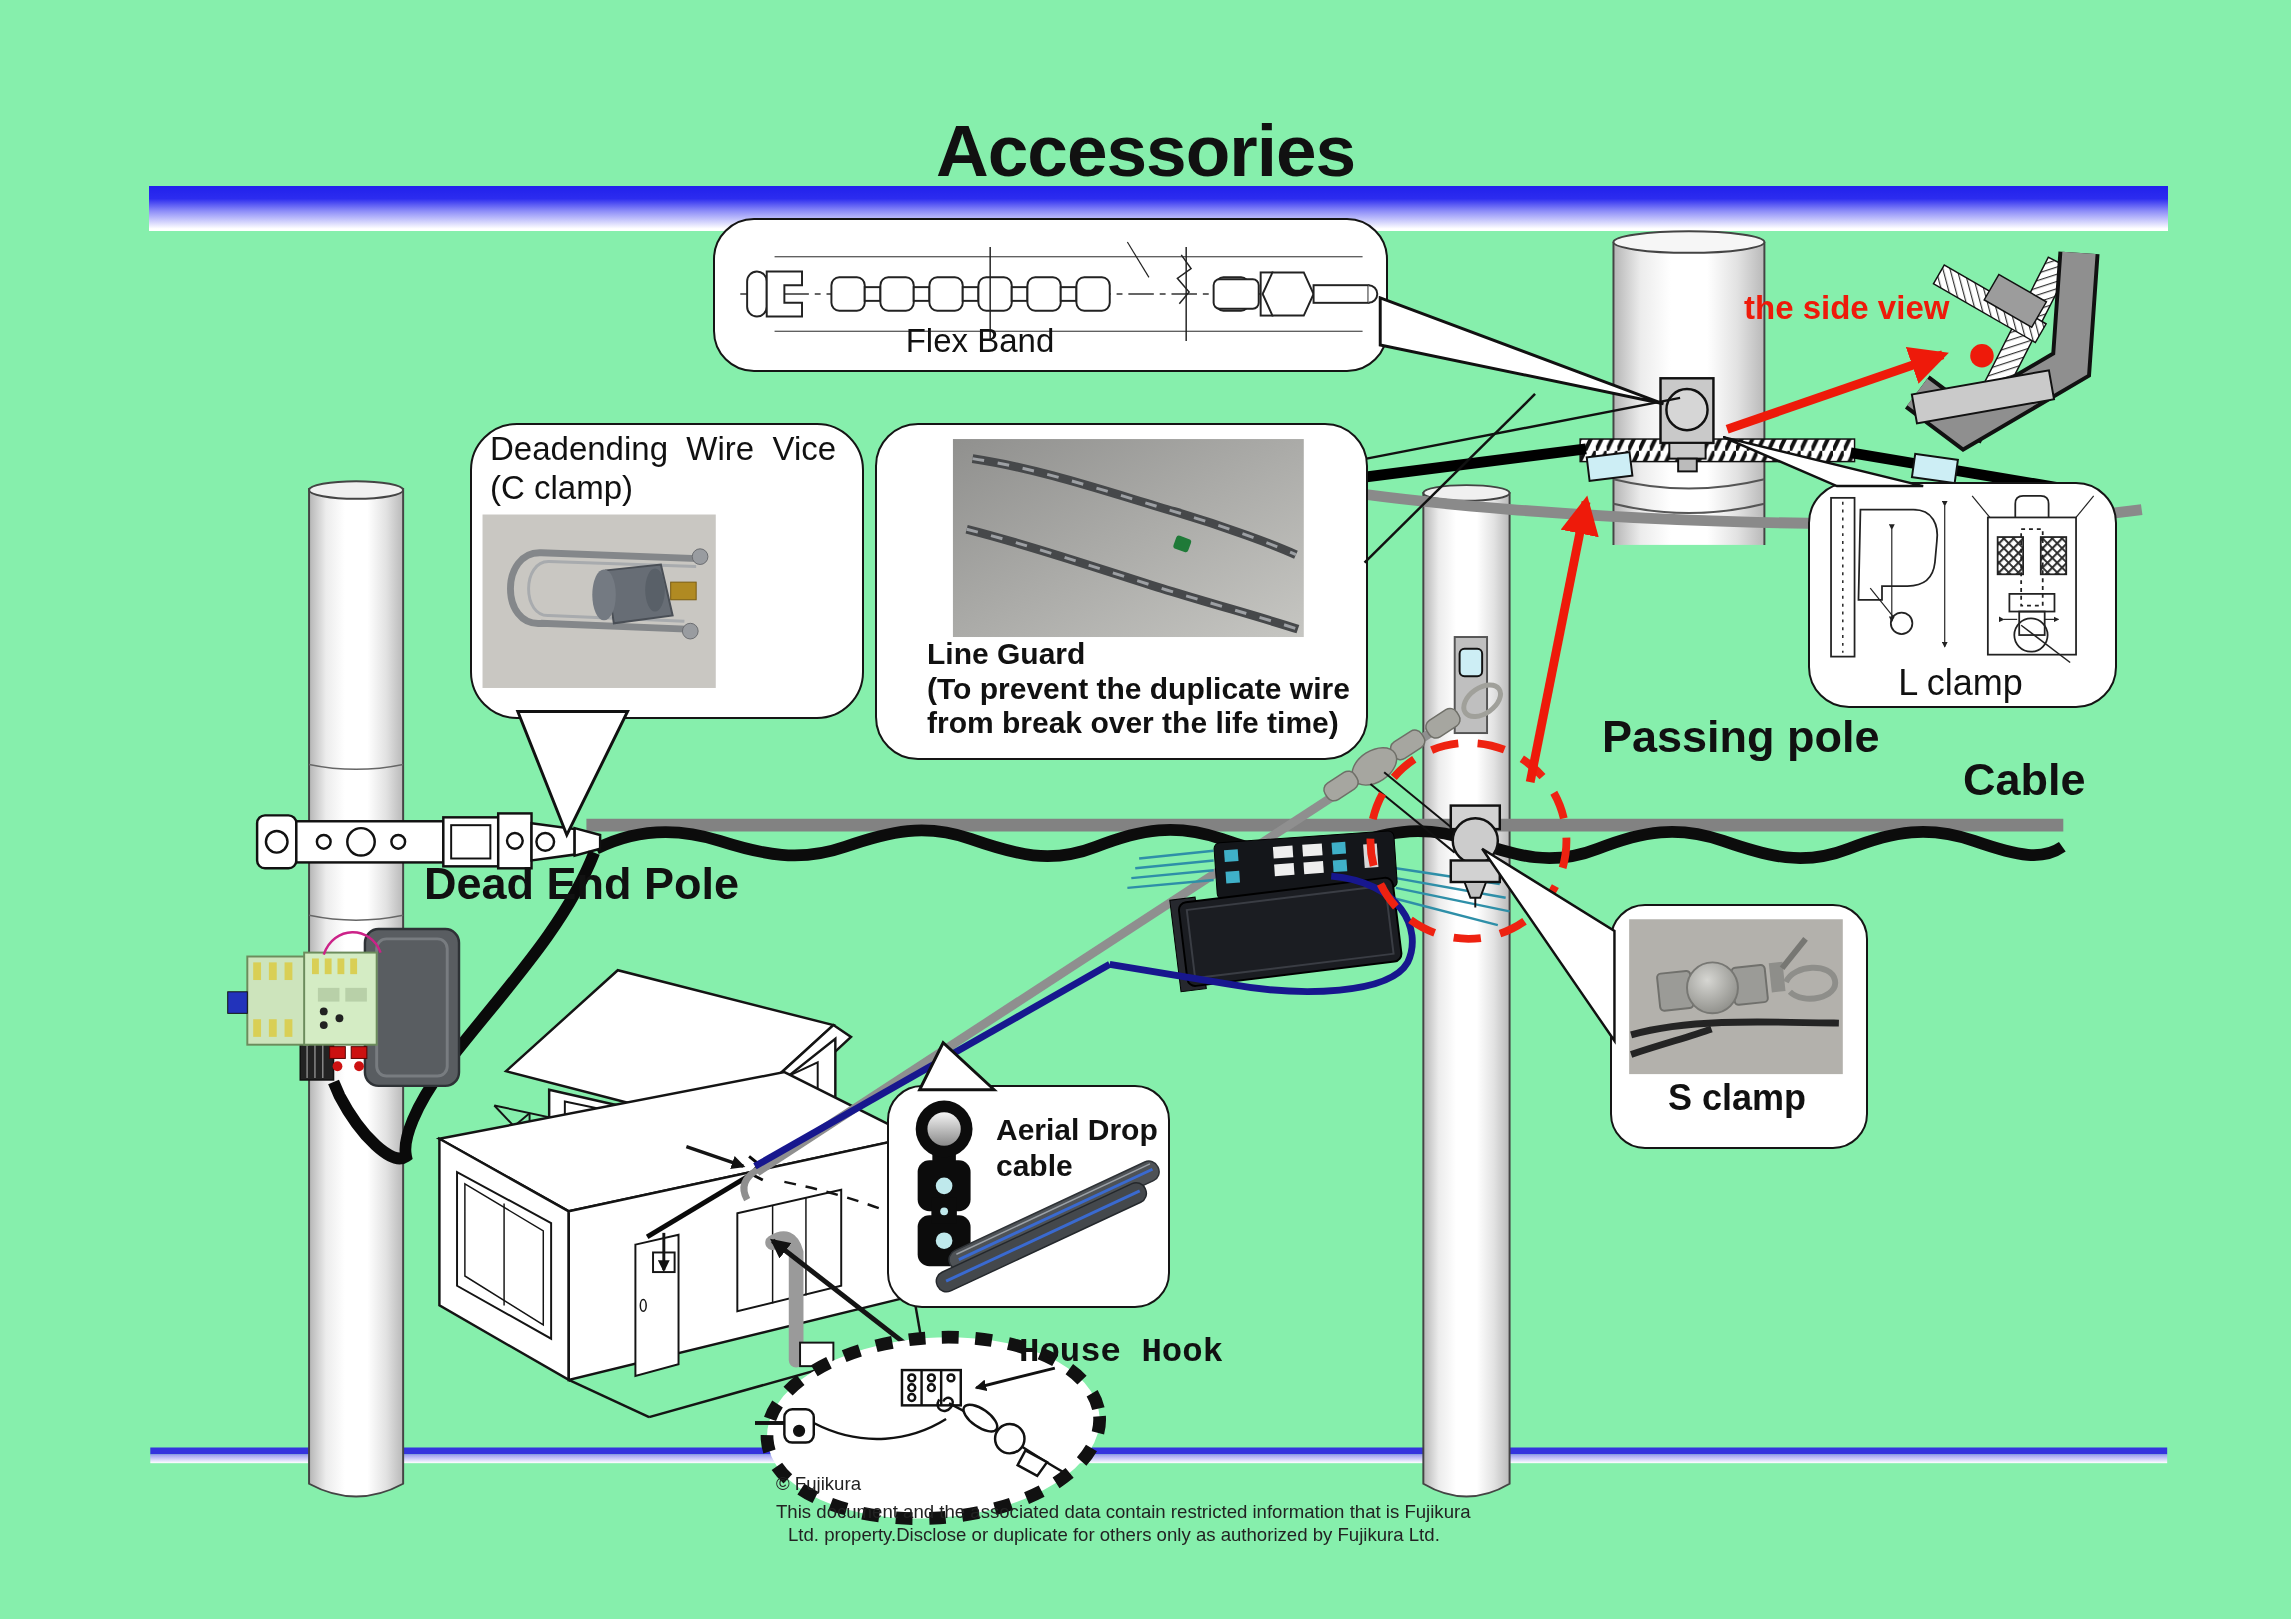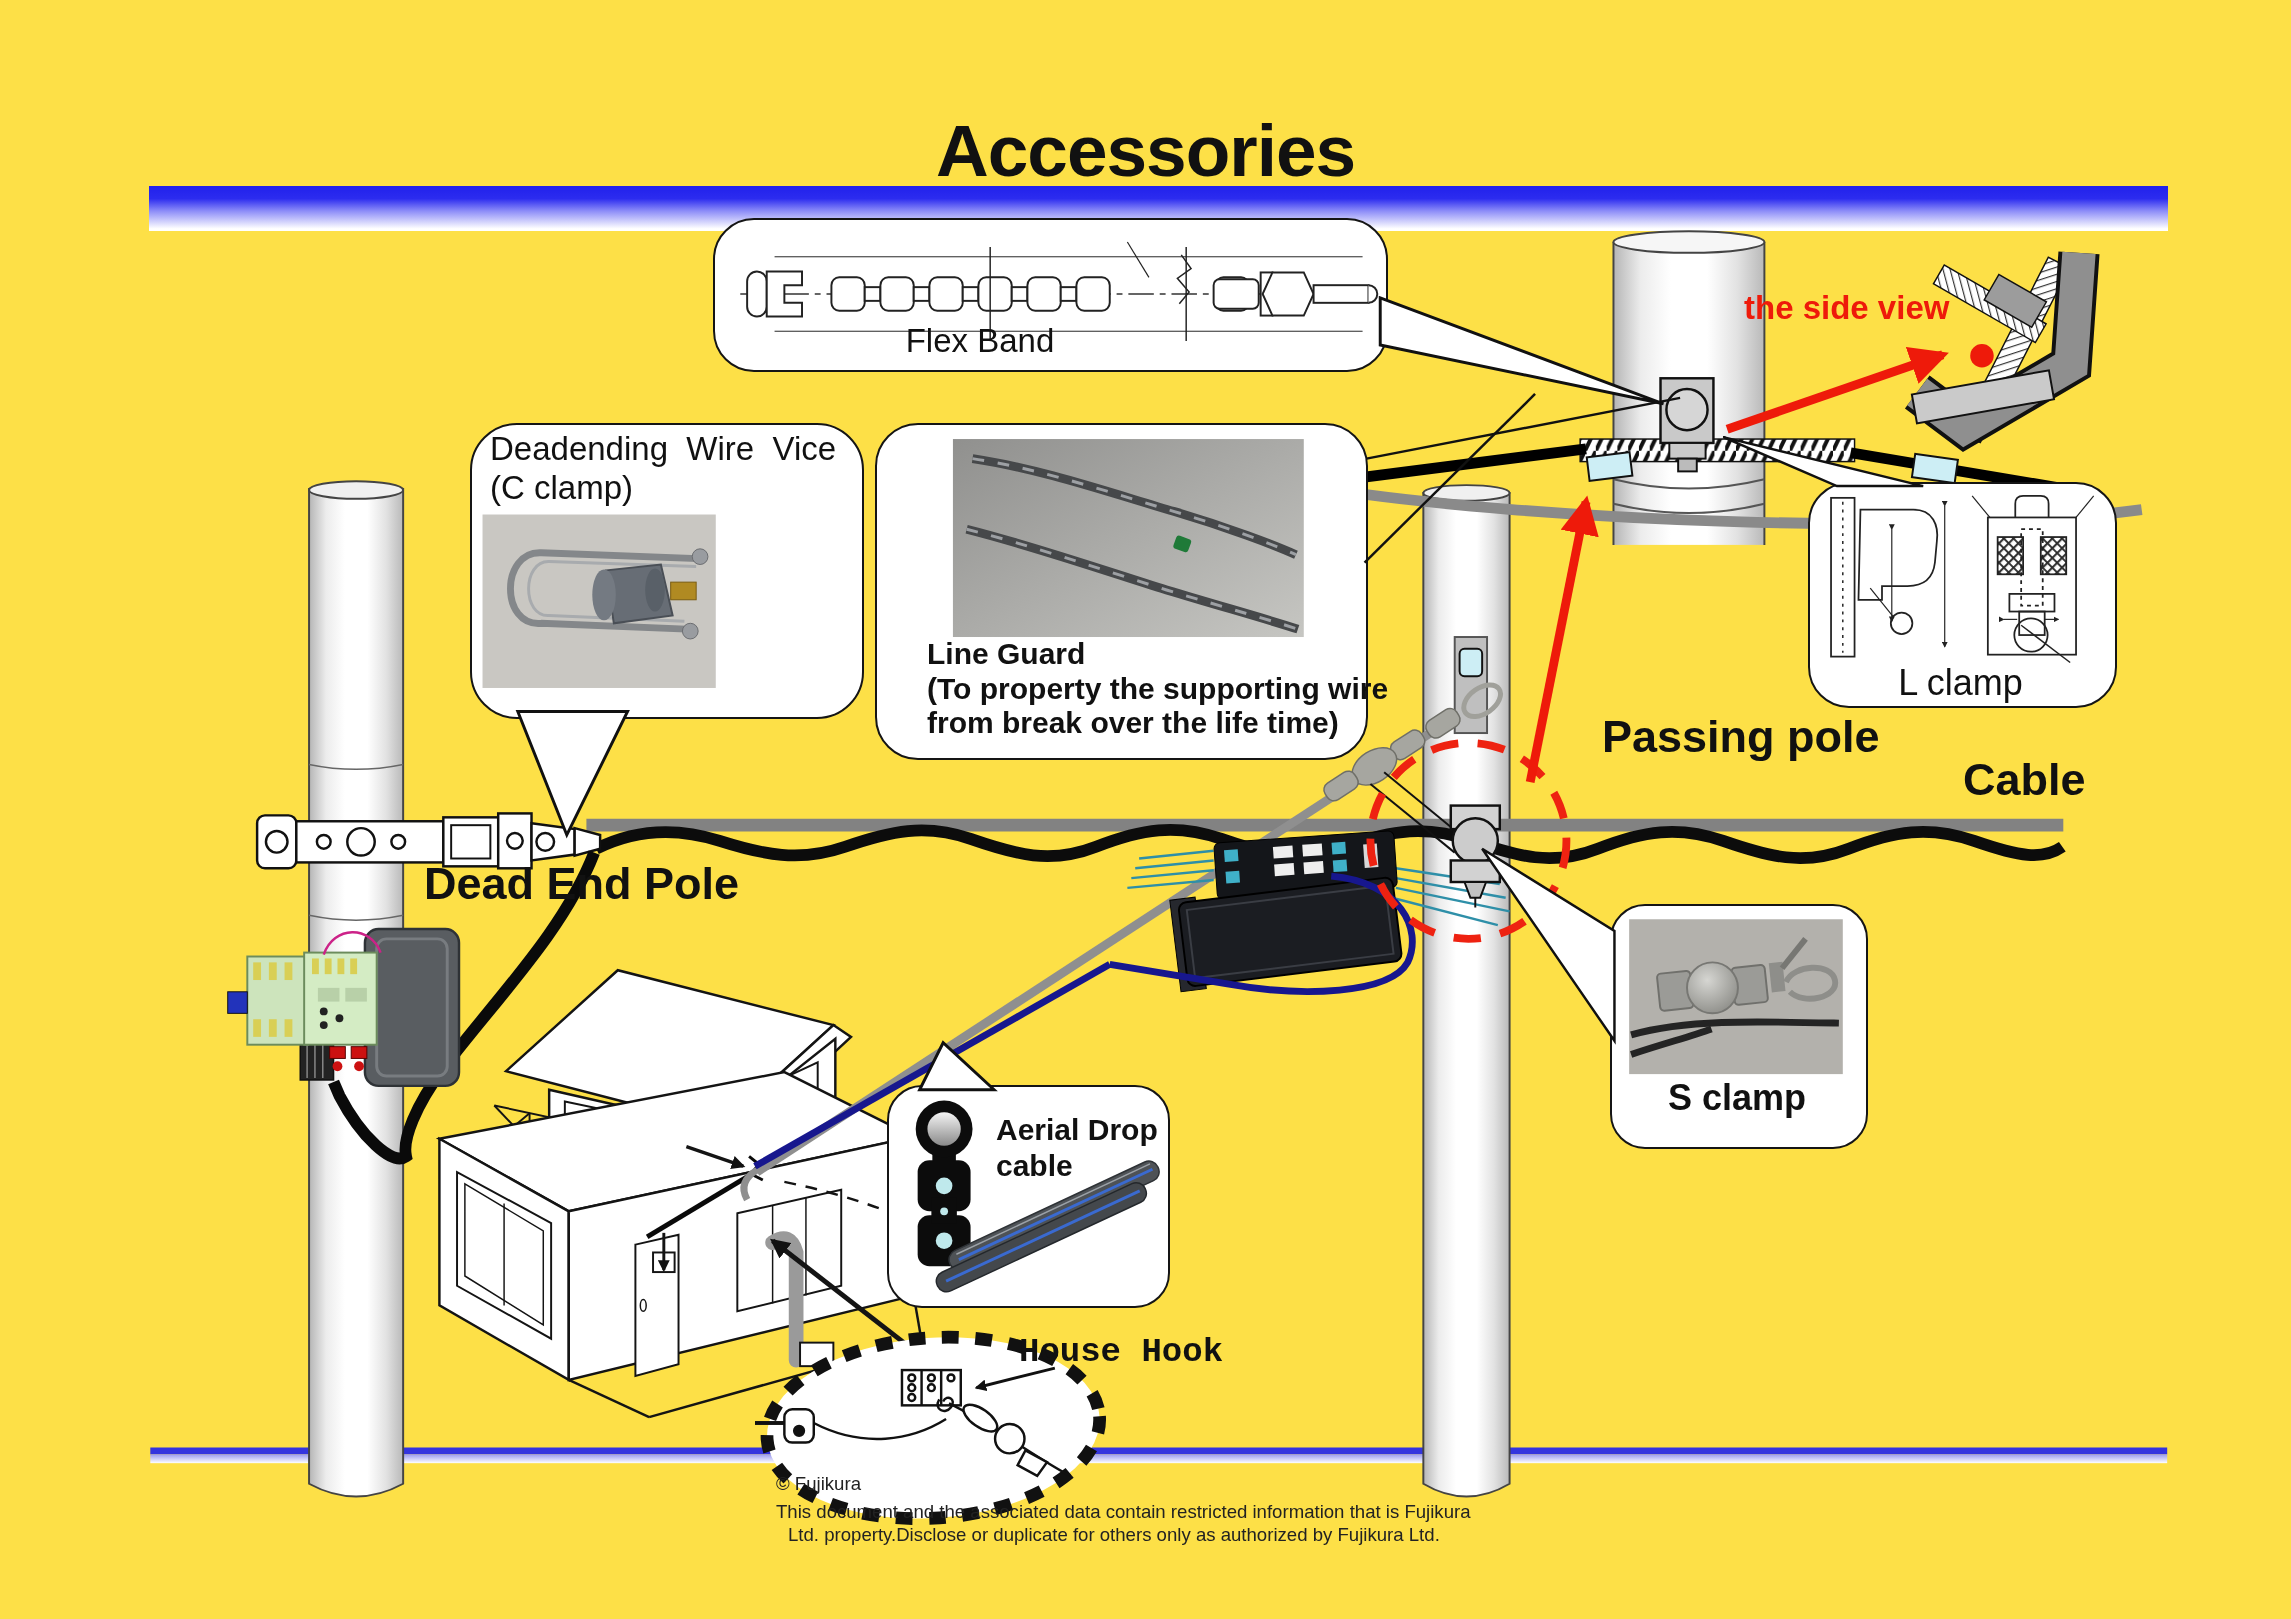--- a/index.html
+++ b/index.html
@@ -1,16 +1,16 @@
 <!DOCTYPE html>
 <html><head>
 <meta charset="utf-8">
 <style>
   html,body{margin:0;padding:0;background:#888;}
-  .canvas{position:relative;width:2292px;height:1619px;background:#fde047;overflow:hidden;
+  .canvas{position:relative;width:2292px;height:1619px;background:#86efac;overflow:hidden;
           font-family:"Liberation Sans",sans-serif;color:#111;}
   .layer{position:absolute;left:0;top:0;}
   #art{z-index:2;}
   .callout{position:absolute;background:#fff;border:2.9px solid #151515;z-index:5;}
   #tails{z-index:8;pointer-events:none;}
   .txt{position:absolute;z-index:10;white-space:pre;line-height:1.12;}
   .b{font-weight:bold;}
   .red{color:#ee1a0a;}
   .title{font-size:73px;font-weight:bold;letter-spacing:-1px;}
   .lbl-big{font-size:45px;font-weight:bold;}
@@ -457,21 +457,21 @@
   </svg>
 
   <div class="txt title ctr" style="left:936px;top:110px;width:402px;">Accessories</div>
 
   <div class="txt lbl-med ctr" style="left:843px;top:323px;width:274px;">Flex Band</div>
 
   <div class="txt lbl-med" style="left:490px;top:431px;">Deadending  Wire  Vice</div>
   <div class="txt lbl-med" style="left:490px;top:470px;">(C clamp)</div>
 
   <div class="txt lbl-lg" style="left:927px;top:637px;text-align:center;">Line Guard</div>
-  <div class="txt lbl-lg" style="left:927px;top:672px;">(To property the supporting wire</div>
+  <div class="txt lbl-lg" style="left:927px;top:672px;">(To prevent the duplicate wire</div>
   <div class="txt lbl-lg" style="left:927px;top:706px;">from break over the life time)</div>
 
   <div class="txt lbl-cap ctr" style="left:1843px;top:663px;width:235px;">L clamp</div>
 
   <div class="txt lbl-med b red" style="left:1715px;top:290px;width:255px;margin-left:29px;">the side view</div>
 
   <div class="txt lbl-big" style="left:1602px;top:712px;">Passing pole</div>
   <div class="txt lbl-big" style="left:1963px;top:755px;">Cable</div>
   <div class="txt lbl-big" style="left:412px;top:859px;margin-left:12px;">Dead End Pole</div>
 

